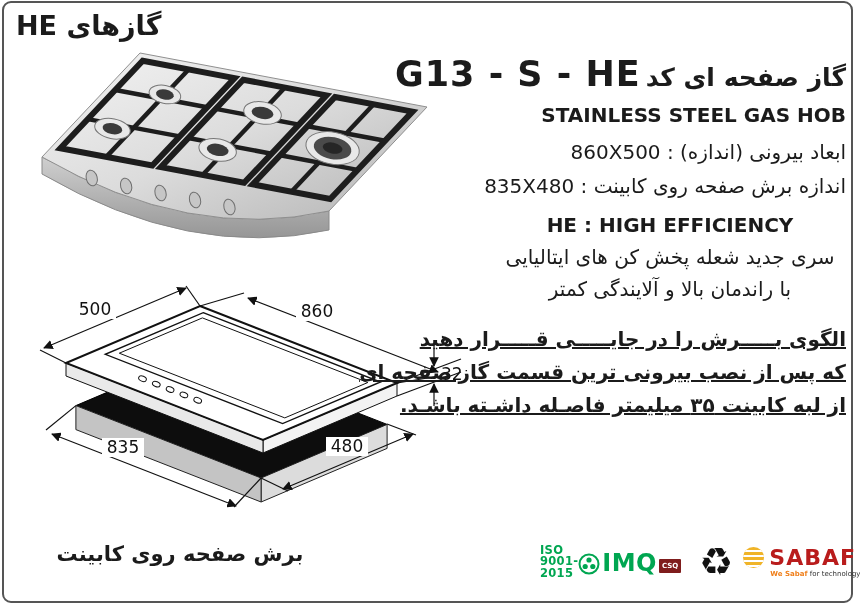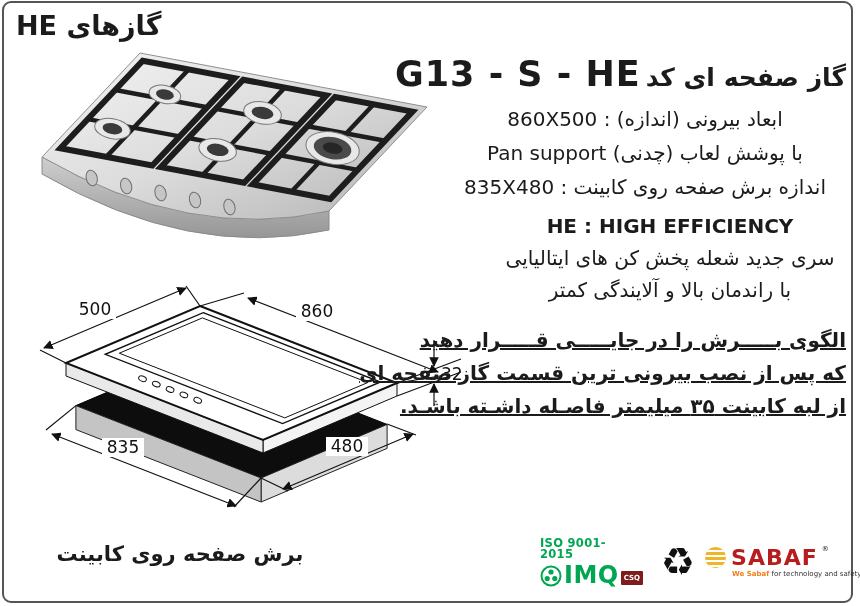--- a/index.html
+++ b/index.html
@@ -12,29 +12,29 @@
   .hob-illustration{position:absolute;left:30px;top:50px;width:415px;height:240px;}
   .tech-drawing{position:absolute;left:38px;top:284px;width:428px;height:234px;}
   .drawing-caption{position:absolute;left:55px;top:542px;width:250px;text-align:center;
            font-weight:bold;font-size:21px;direction:rtl;white-space:nowrap;}
   .right-col{position:absolute;top:54px;right:14px;width:402px;text-align:right;}
   .product-title{direction:rtl;white-space:nowrap;}
   .product-title .fa{font-size:25px;font-weight:bold;}
   .product-title .code{font-size:35px;font-weight:bold;letter-spacing:1px;}
   .subtitle{font-size:20px;font-weight:bold;margin-top:9px;white-space:nowrap;}
   .specs{margin-top:13px;direction:rtl;font-size:20px;}
-  .spec-line{margin-top:10px;white-space:nowrap;text-align:center;}
+  .spec-line{margin-top:10px;white-space:nowrap;}
   .he-block{margin-top:15px;text-align:center;padding-left:50px;}
   .he-heading{font-size:20px;font-weight:bold;white-space:nowrap;}
   .he-line{font-size:20px;margin-top:8px;direction:rtl;white-space:nowrap;}
   .install-note{margin-top:26px;direction:rtl;font-weight:bold;font-size:20px;text-decoration:underline;}
   .install-note .note-line{margin-top:9px;white-space:nowrap;}
   .certs{position:absolute;left:531px;top:530px;width:300px;height:64px;
          display:flex;align-items:center;gap:9px;}
-  .imq-block{display:flex;flex-direction:column;align-items:center;line-height:1;}
+  .imq-block{display:flex;align-items:center;line-height:1;}
   .iso-label{font-size:11.5px;font-weight:bold;letter-spacing:.3px;}
   .imq-row{display:flex;align-items:flex-end;gap:2px;margin-top:2px;}
   .imq-text{font-size:24px;font-weight:bold;letter-spacing:.5px;}
   .csq-badge{color:#fff;font-size:7px;font-weight:bold;padding:4px 3px 3px;
              border-radius:1px;align-self:flex-end;margin-bottom:2px;}
   .recycle-icon{font-size:38px;line-height:38px;color:#111;}
   .sabaf-block{display:flex;flex-direction:column;line-height:1;}
   .sabaf-row{display:flex;align-items:center;gap:4px;}
   .sabaf-text{font-size:22px;font-weight:bold;letter-spacing:1px;}
   .sabaf-reg{font-size:7px;align-self:flex-start;}
@@ -171,23 +171,23 @@
     </g>
   </svg>
 
   <div class="drawing-caption">برش صفحه روی کابینت</div>
 
   <div class="right-col">
     <div class="product-title" dir="rtl">
       <span class="fa">گاز صفحه ای کد</span>
       <span class="code">G13 - S - HE</span>
     </div>
+    <div class="subtitle">STAINLESS STEEL GAS HOB</div>
     <div class="specs">
       <div class="spec-line">ابعاد بیرونی (اندازه) : 860X500</div>
-      <div class="spec-line">با پوشش لعاب (چدنی)  Pan support</div>
       <div class="spec-line">اندازه برش صفحه روی کابینت : 835X480</div>
     </div>
     <div class="he-block">
       <div class="he-heading">HE : HIGH EFFICIENCY</div>
       <div class="he-line">سری جدید شعله پخش کن های ایتالیایی</div>
       <div class="he-line">با راندمان بالا و آلایندگی کمتر</div>
     </div>
     <div class="install-note">
       <div class="note-line">الگوی بـــــرش را در جایـــــی قـــــرار دهید</div>
       <div class="note-line">که پس از نصب بیرونی ترین قسمت گاز صفحه ای</div>

